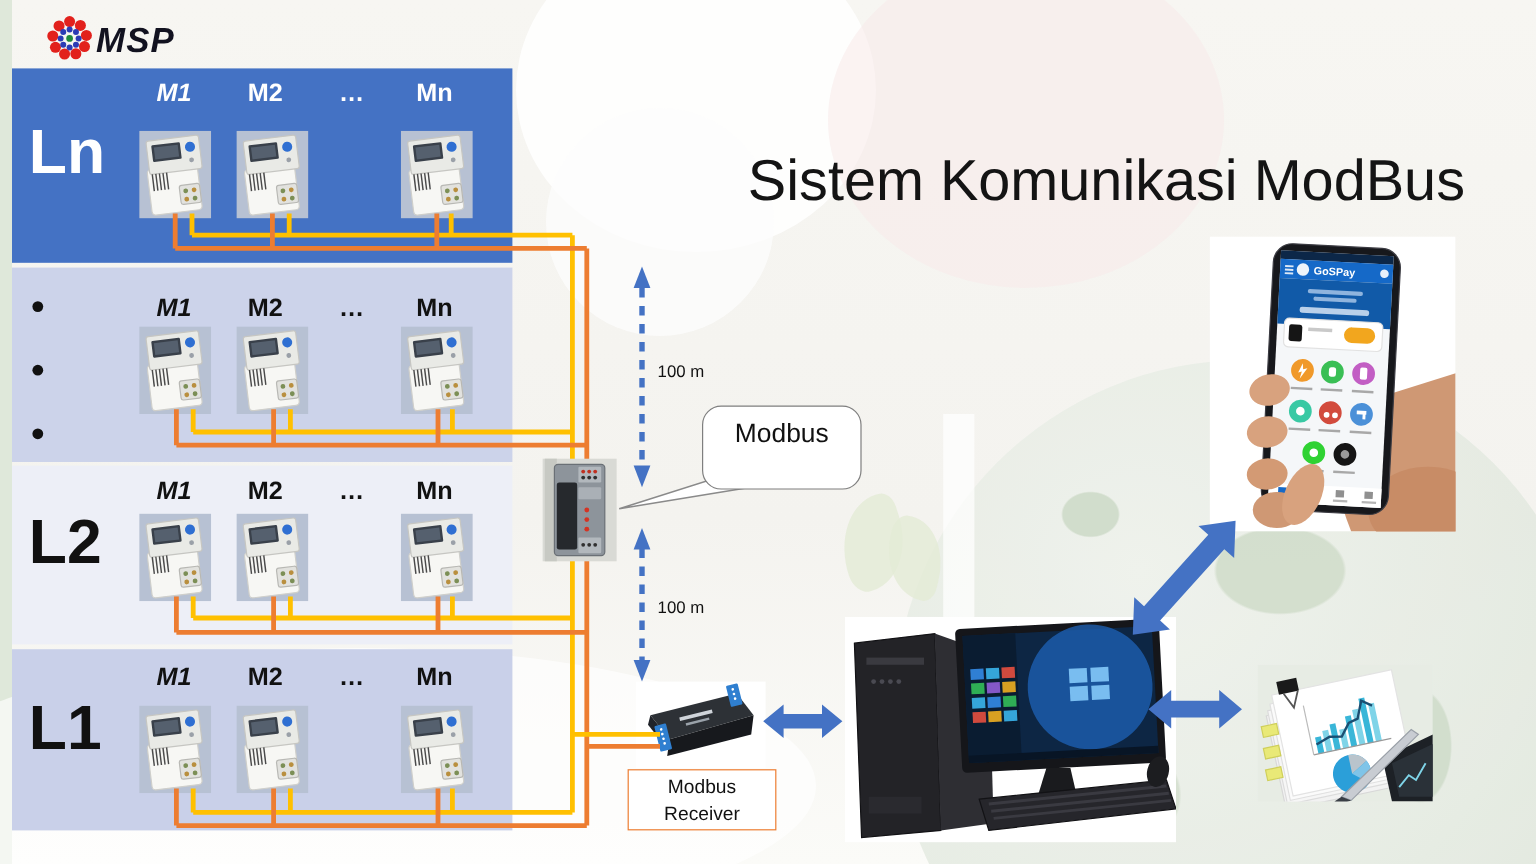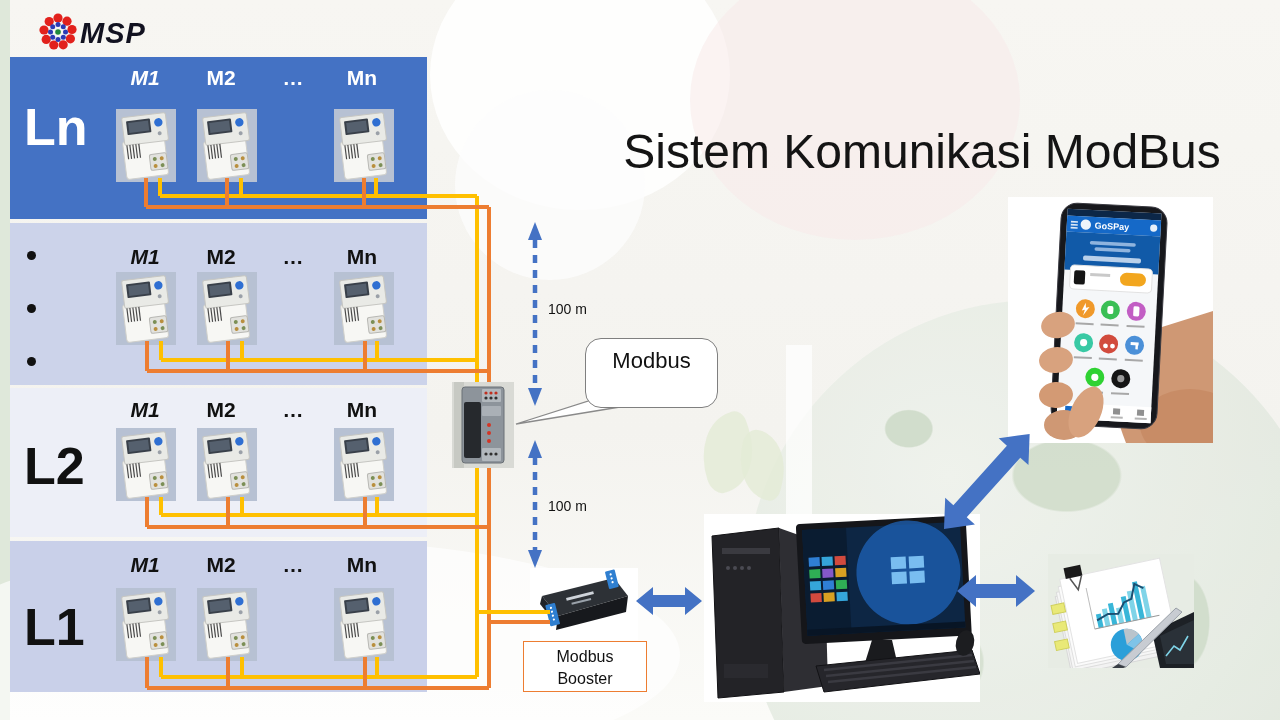--- a/index.html
+++ b/index.html
@@ -22,21 +22,21 @@
   
   .row{position:absolute;left:10px;width:417px;z-index:2;}
   .r0{top:57px;height:162px;background:#4472C4;}
   .r1{top:223px;height:162px;background:#ccd3ea;}
   .r2{top:388px;height:149px;background:#edeff7;}
   .r3{top:541px;height:151px;background:#c9d0e9;}
   .hdr{position:absolute;font-weight:700;font-size:21px;color:#111;transform:translateX(-50%);white-space:nowrap;}
   .r0 .hdr{color:#fff;top:9px;} .r1 .hdr{top:22px;} .r2 .hdr{top:10px;} .r3 .hdr{top:12px;}
   .hc1{left:135px;font-style:italic;} .hc2{left:211px;} .hc3{left:283px;} .hc4{left:352px;}
   .biglabel{position:absolute;left:14px;font-weight:700;font-size:52px;color:#111;}
-  .r0 .biglabel{color:#fff;top:40px;} .r2 .biglabel{top:48px;} .r3 .biglabel{top:56px;}
+  .r0 .biglabel{color:#fff;top:40px;} .r2 .biglabel{top:34px;} .r3 .biglabel{top:36px;}
   .meter{position:absolute;width:60px;height:73px;}
   .m1{left:106px;} .m2{left:187px;} .m3{left:324px;}
   .r0 .meter{top:52px;} .r1 .meter{top:49px;} .r2 .meter{top:40px;} .r3 .meter{top:47px;}
   .dotmark{position:absolute;left:17px;width:9px;height:9px;border-radius:50%;background:#111;}
   
   #wires{left:0;top:0;z-index:3;pointer-events:none;}
   .photo{z-index:4;}
   #arrows{left:0;top:0;z-index:5;pointer-events:none;}
   .floating{z-index:6;}
   .title{left:588px;top:124px;width:668px;text-align:center;font-size:48px;font-weight:300;
@@ -428,16 +428,16 @@
 
   <div class="abs dist floating" style="left:548px;top:301px;">100 m</div>
   <div class="abs dist floating" style="left:548px;top:498px;">100 m</div>
 
   <div class="abs callout floating">
     <div>Modbus</div>
   </div>
 
   <div class="abs recv-label floating">
     <div>Modbus</div>
-    <div>Booster</div>
+    <div>Receiver</div>
   </div>
 
 </div>
 
 </body></html>

